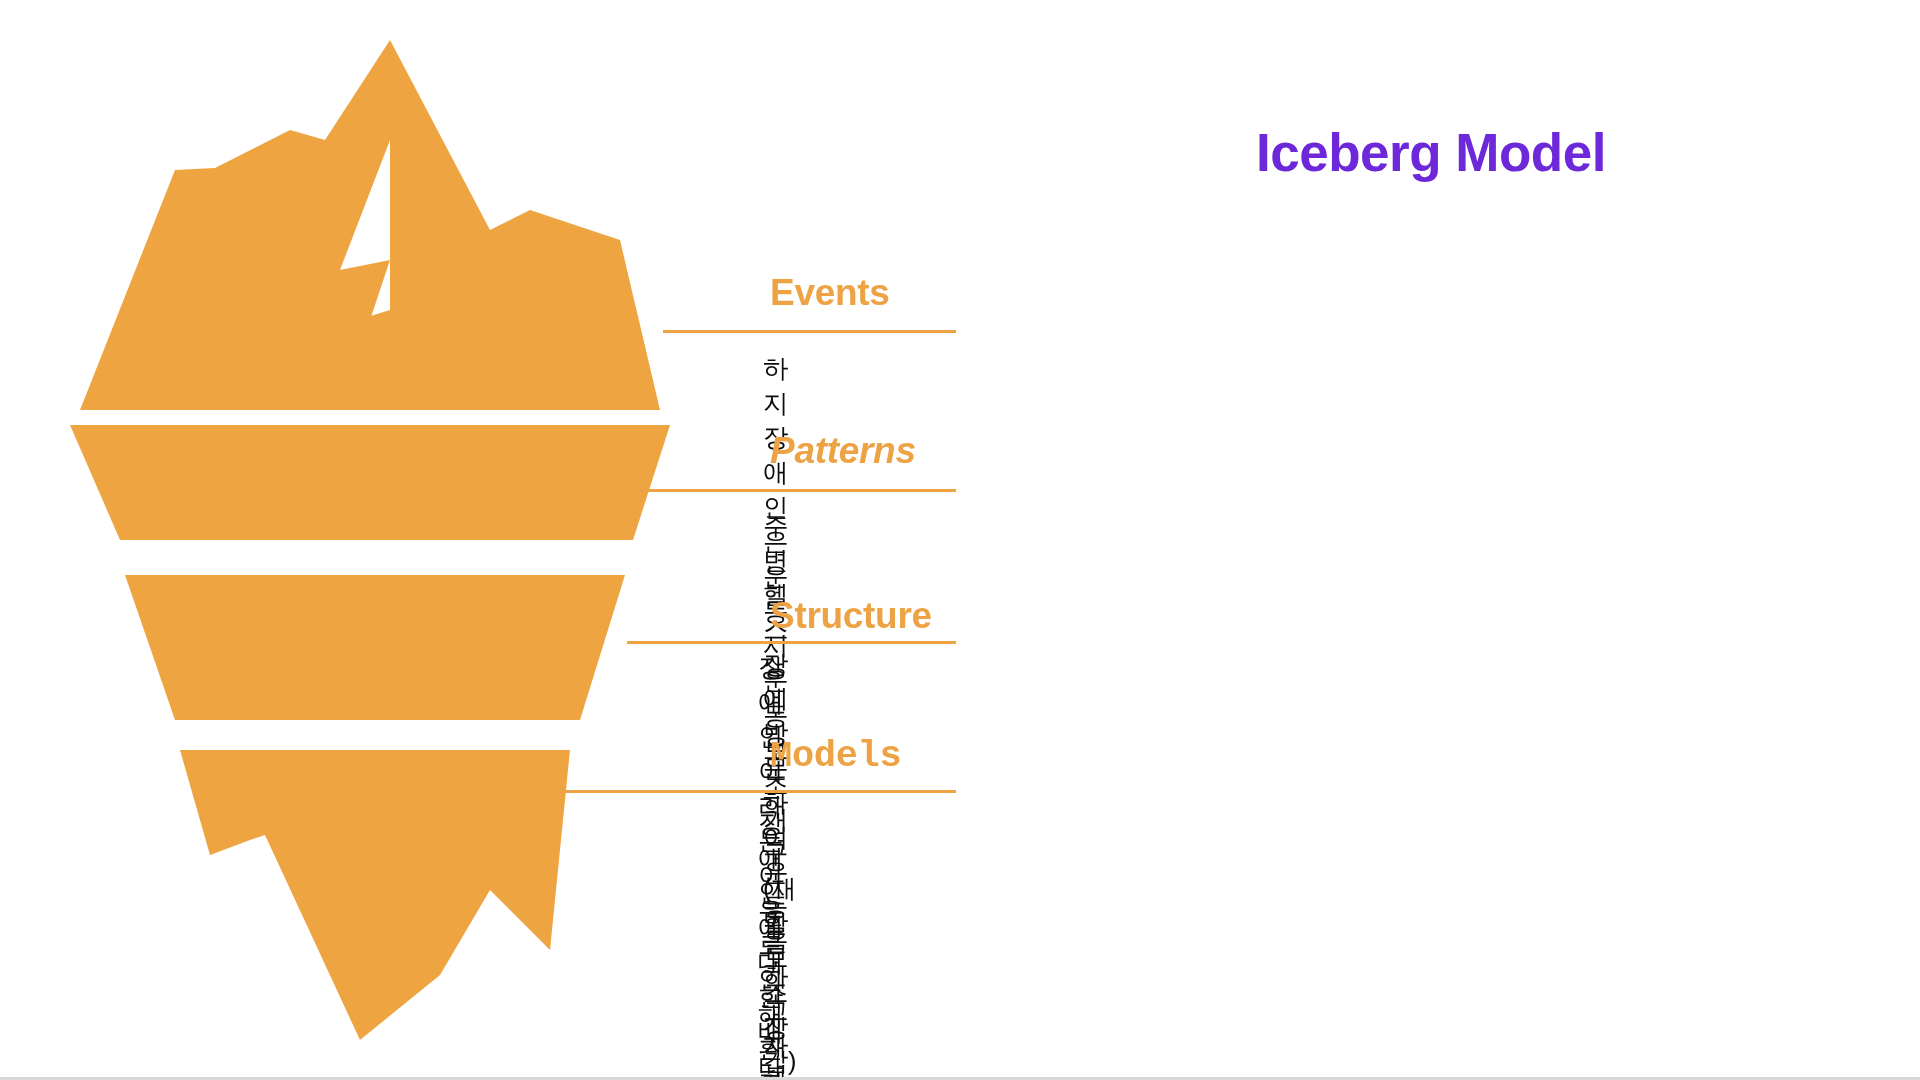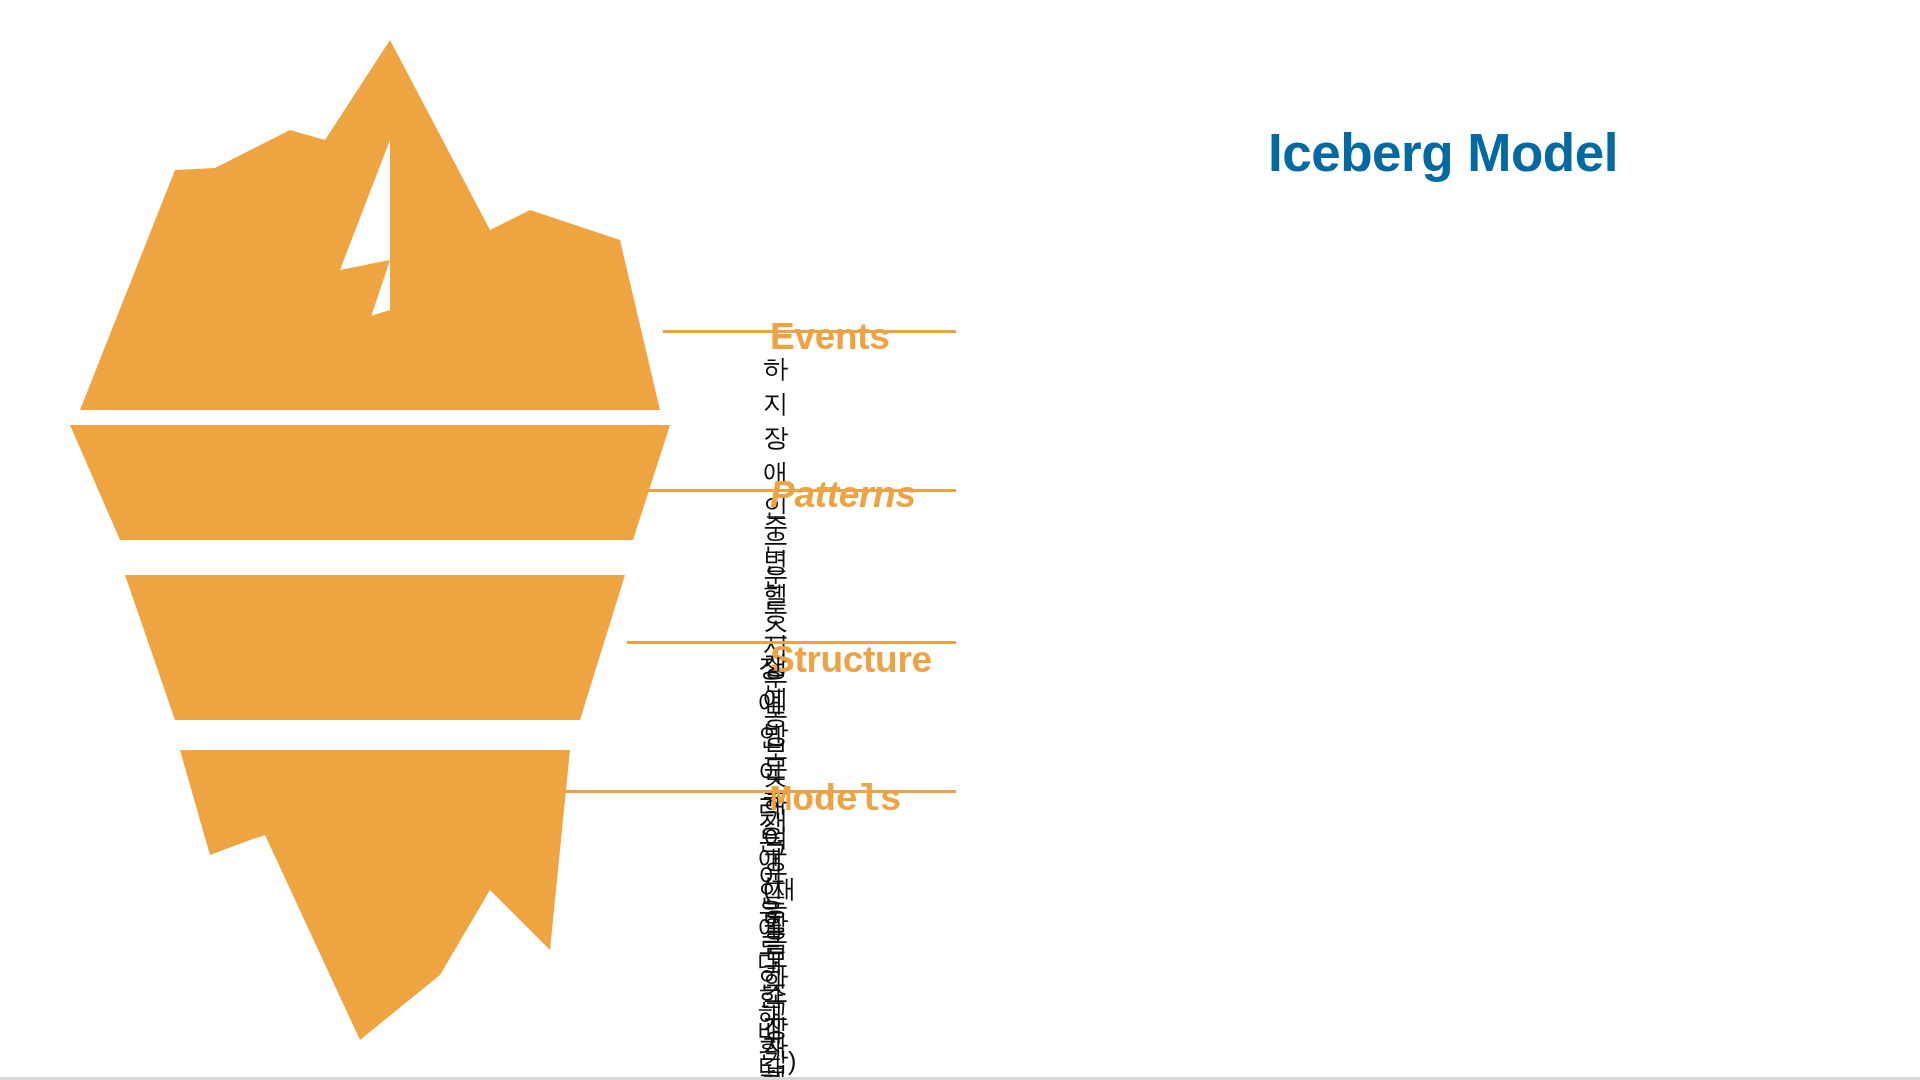--- a/index.html
+++ b/index.html
@@ -58,40 +58,38 @@
     width: 1920px;
     height: 1080px;
   }
 
   #deck-title {
     position: absolute;
     left: 1256px;
     top: 122px;
     font-size: 53px;
     font-weight: bold;
-    color: #0369a1;
+    color: #6d28d9;
     letter-spacing: -0.5px;
     white-space: nowrap;
-    margin-left: 12px;
   }
 
   .section {
     position: absolute;
     left: 0;
     top: 0;
   }
 
   .section-heading {
     position: absolute;
     font-size: 37px;
     font-weight: bold;
     color: #eda343;
     white-space: nowrap;
     letter-spacing: -0.3px;
-    margin-top: 44px;
   }
 
   .leader-line {
     position: absolute;
     height: 3px;
     background: #eda343;
   }
 
   .section-body {
     position: absolute;

